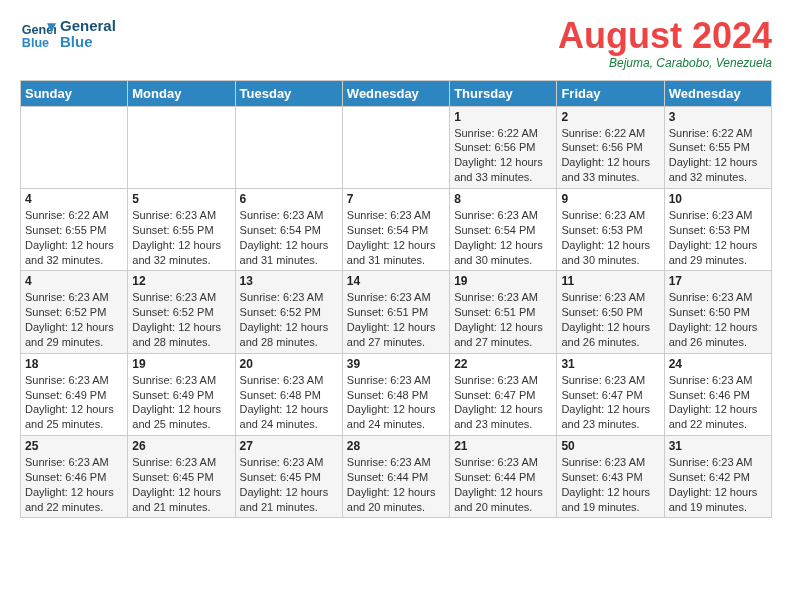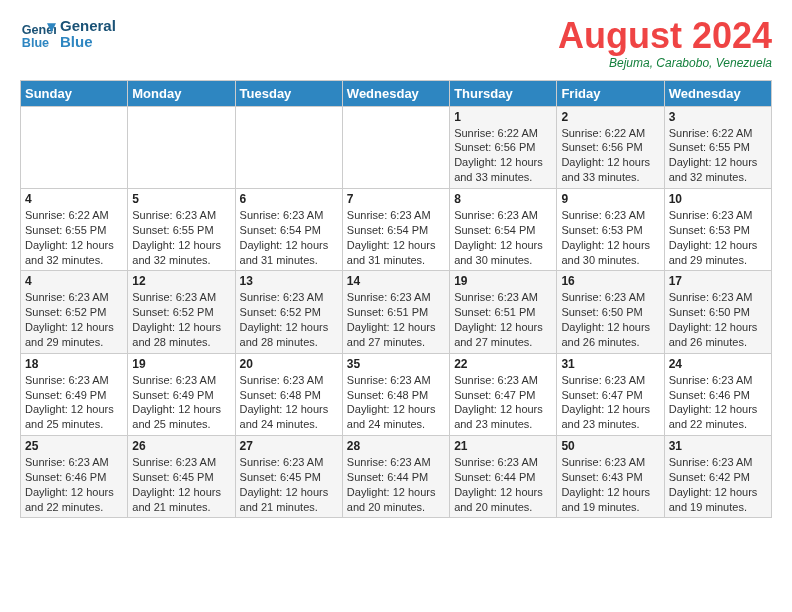--- a/index.html
+++ b/index.html
@@ -227,21 +227,21 @@
 and 27 minutes.</div>
           </td>
           <td>
             <div class="day-number">19</div>
             <div class="day-info" style="white-space: pre-line;">Sunrise: 6:23 AM
 Sunset: 6:51 PM
 Daylight: 12 hours
 and 27 minutes.</div>
           </td>
           <td>
-            <div class="day-number">16</div>
+            <div class="day-number">11</div>
             <div class="day-info" style="white-space: pre-line;">Sunrise: 6:23 AM
 Sunset: 6:50 PM
 Daylight: 12 hours
 and 26 minutes.</div>
           </td>
           <td>
             <div class="day-number">17</div>
             <div class="day-info" style="white-space: pre-line;">Sunrise: 6:23 AM
 Sunset: 6:50 PM
 Daylight: 12 hours
@@ -264,21 +264,21 @@
 and 25 minutes.</div>
           </td>
           <td>
             <div class="day-number">20</div>
             <div class="day-info" style="white-space: pre-line;">Sunrise: 6:23 AM
 Sunset: 6:48 PM
 Daylight: 12 hours
 and 24 minutes.</div>
           </td>
           <td>
-            <div class="day-number">35</div>
+            <div class="day-number">39</div>
             <div class="day-info" style="white-space: pre-line;">Sunrise: 6:23 AM
 Sunset: 6:48 PM
 Daylight: 12 hours
 and 24 minutes.</div>
           </td>
           <td>
             <div class="day-number">22</div>
             <div class="day-info" style="white-space: pre-line;">Sunrise: 6:23 AM
 Sunset: 6:47 PM
 Daylight: 12 hours

